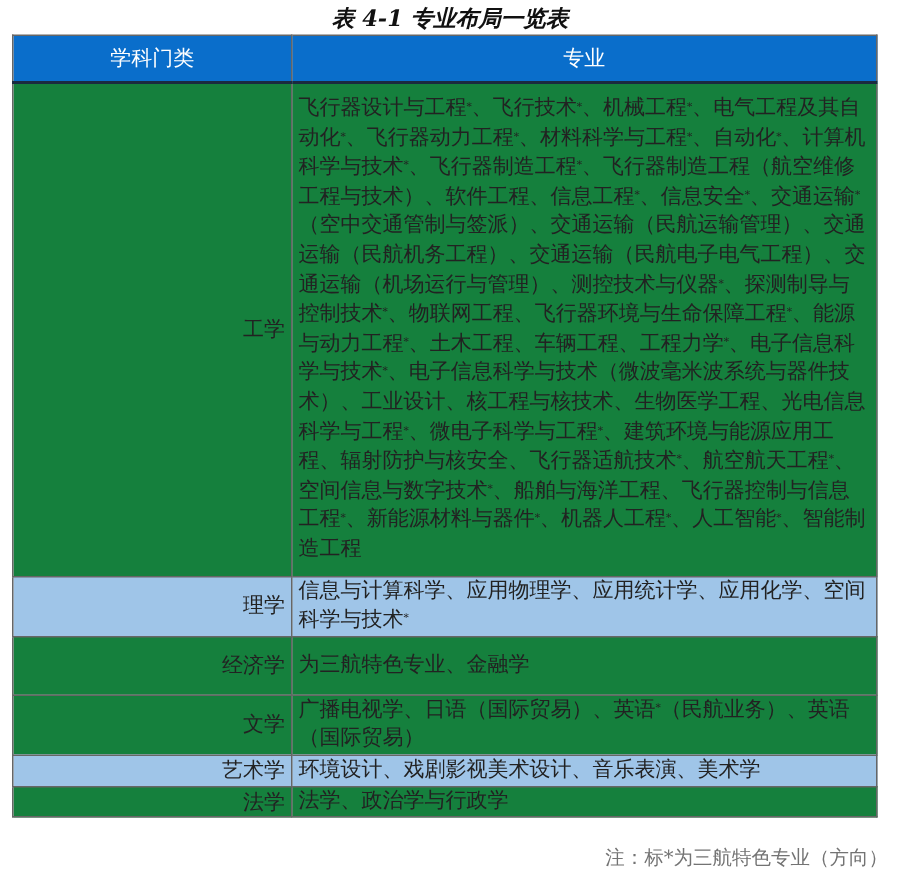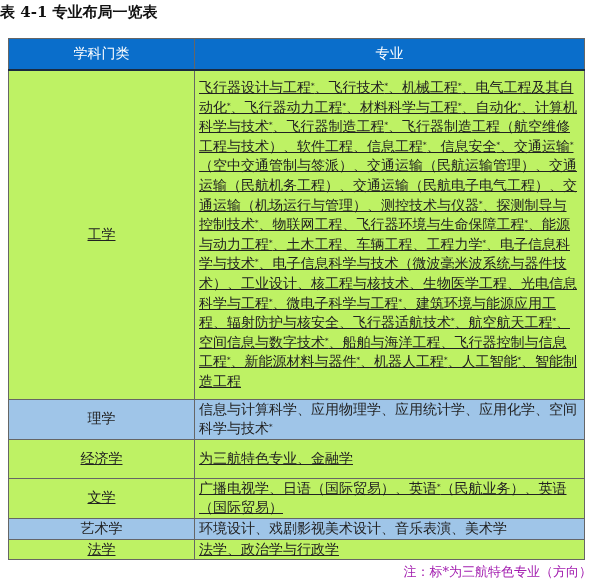--- a/index.html
+++ b/index.html
@@ -1,30 +1,30 @@
 <!DOCTYPE html>
 <html><head>
 <meta charset="utf-8">
 <style>
   html, body { margin: 0; padding: 0; background: #ffffff; }
   body { width: 600px; height: 587px; position: relative; overflow: hidden;
          font-family: "DejaVu Serif", "Liberation Serif", serif; color: #222; }
-  .title { position: absolute; top: 2px; left: 0; width: 600px; text-align: left;
-           font-size: 15px; font-weight: bold; line-height: 20px; color: #111; }
-  table { position: absolute; top: 38px; left: 8px; width: 576px; border-collapse: collapse;
+  .title { position: absolute; top: 2px; left: 0; width: 600px; text-align: center;
+           font-size: 15px; font-weight: bold; line-height: 20px; color: #111; font-style: italic; }
+  table { position: absolute; top: 23px; left: 8px; width: 576px; border-collapse: collapse;
           table-layout: fixed; border-radius: 25px; }
   td, th { border: 1px solid #666; padding: 0 4px; vertical-align: middle; }
   th { background: #0a6ecb; color: #fff; font-family: "DejaVu Sans", "Liberation Sans", sans-serif;
        font-weight: normal; font-size: 14px; height: 30px; border-bottom: 2px solid #1a2a40; }
-  td.cat { text-align: center; font-size: 14px; }
+  td.cat { text-align: right; font-size: 14px; }
   td.maj { font-size: 14px; line-height: 19.6px; }
   td.maj.center { }
   tr.blue td { background: #9fc5e8; }
-  tr.white td { background: #bef264; text-decoration: underline; }
-  .note { position: absolute; top: 563px; right: 8px; font-size: 13px; color: #a21caf; }
+  tr.white td { background: #15803d; }
+  .note { position: absolute; top: 563px; right: 8px; font-size: 13px; color: #737373; }
   sup { font-size: 7px; vertical-align: top; position: relative; top: -1px; }
 </style>
 </head>
 <body>
 
 <div class="title">表 4-1 专业布局一览表</div>
 
 <table>
   <colgroup>
       <col style="width:186px">

